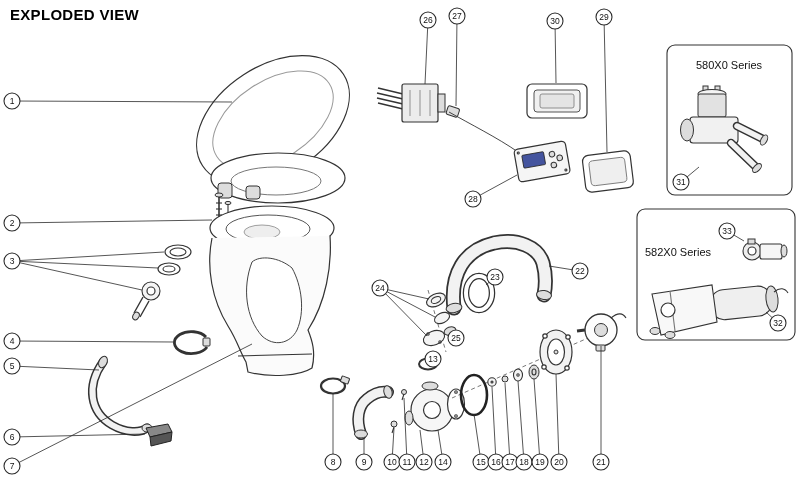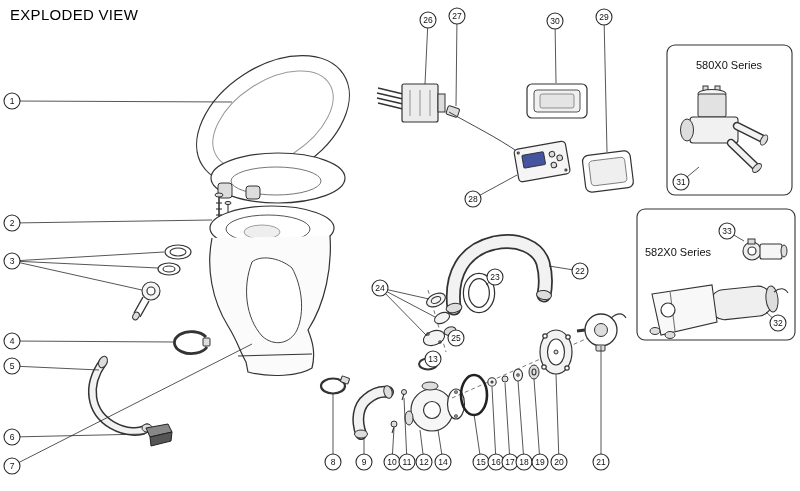--- a/index.html
+++ b/index.html
@@ -1,18 +1,18 @@
 <!DOCTYPE html>
 <html><head>
 <meta charset="utf-8">
 <style>
   html,body{margin:0;padding:0;background:#fff}
   .stage{position:relative;width:800px;height:491px;background:#fff;overflow:hidden;
          font-family:"Liberation Sans",sans-serif}
-  .title{position:absolute;left:10px;top:6px;font-size:15px;font-weight:normal;color:#000;
+  .title{position:absolute;left:10px;top:6px;font-size:15px;font-weight:bold;color:#000;
          letter-spacing:.3px}
   svg{position:absolute;left:0;top:0}
   .ln{fill:none;stroke:#333;stroke-width:1.1}
   .fillw{fill:#fff;stroke:#333;stroke-width:1.2}
   .filll{fill:#f4f4f4;stroke:#333;stroke-width:1.1}
   .fillg{fill:#ddd;stroke:#333;stroke-width:1}
   .tube-o{fill:none;stroke:#333;stroke-linecap:round}
   .tube-i{fill:none;stroke:#f2f2f2;stroke-linecap:round}
   .dash{fill:none;stroke:#555;stroke-width:.8;stroke-dasharray:4 3}
   .leader{stroke:#2b2b2b;stroke-width:.8;fill:none}

